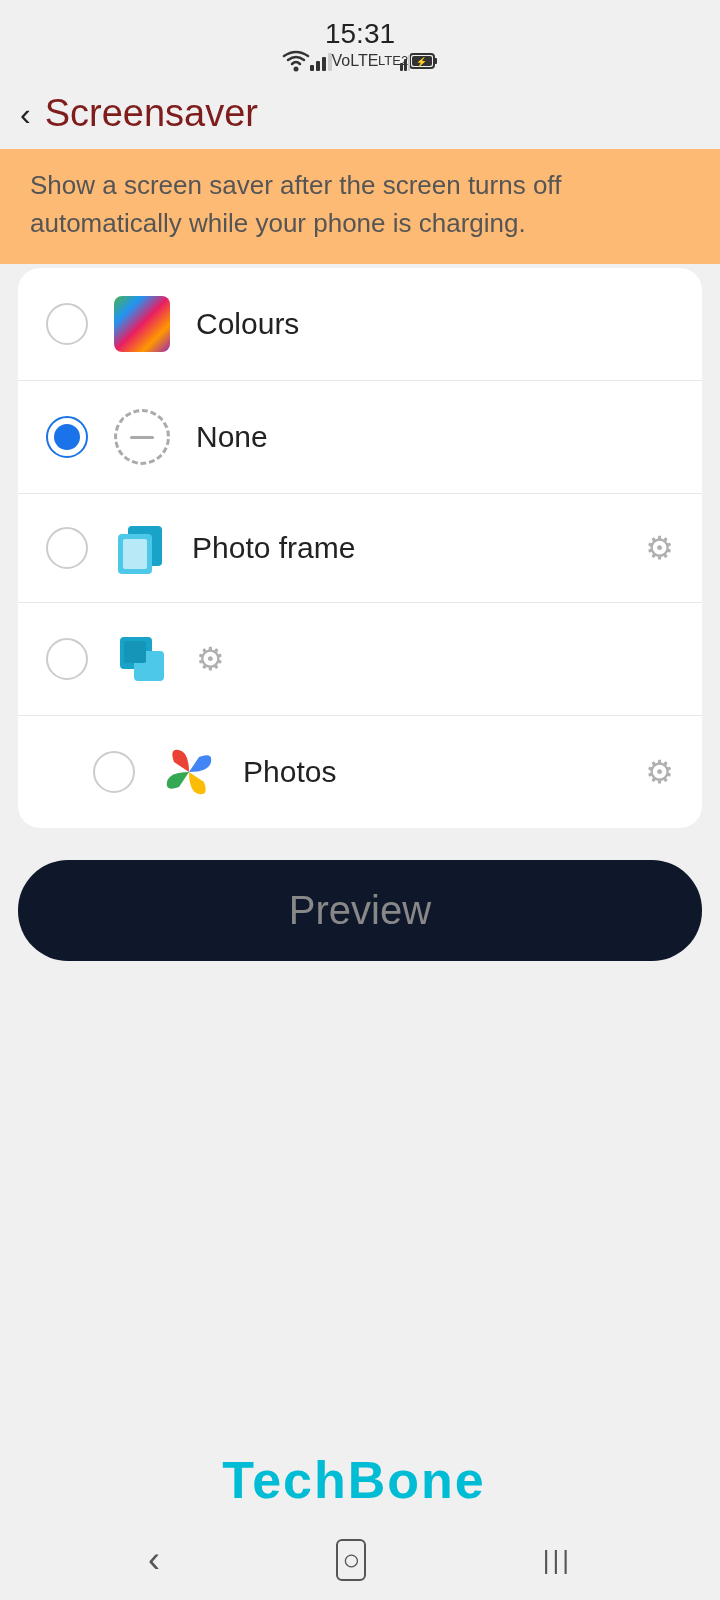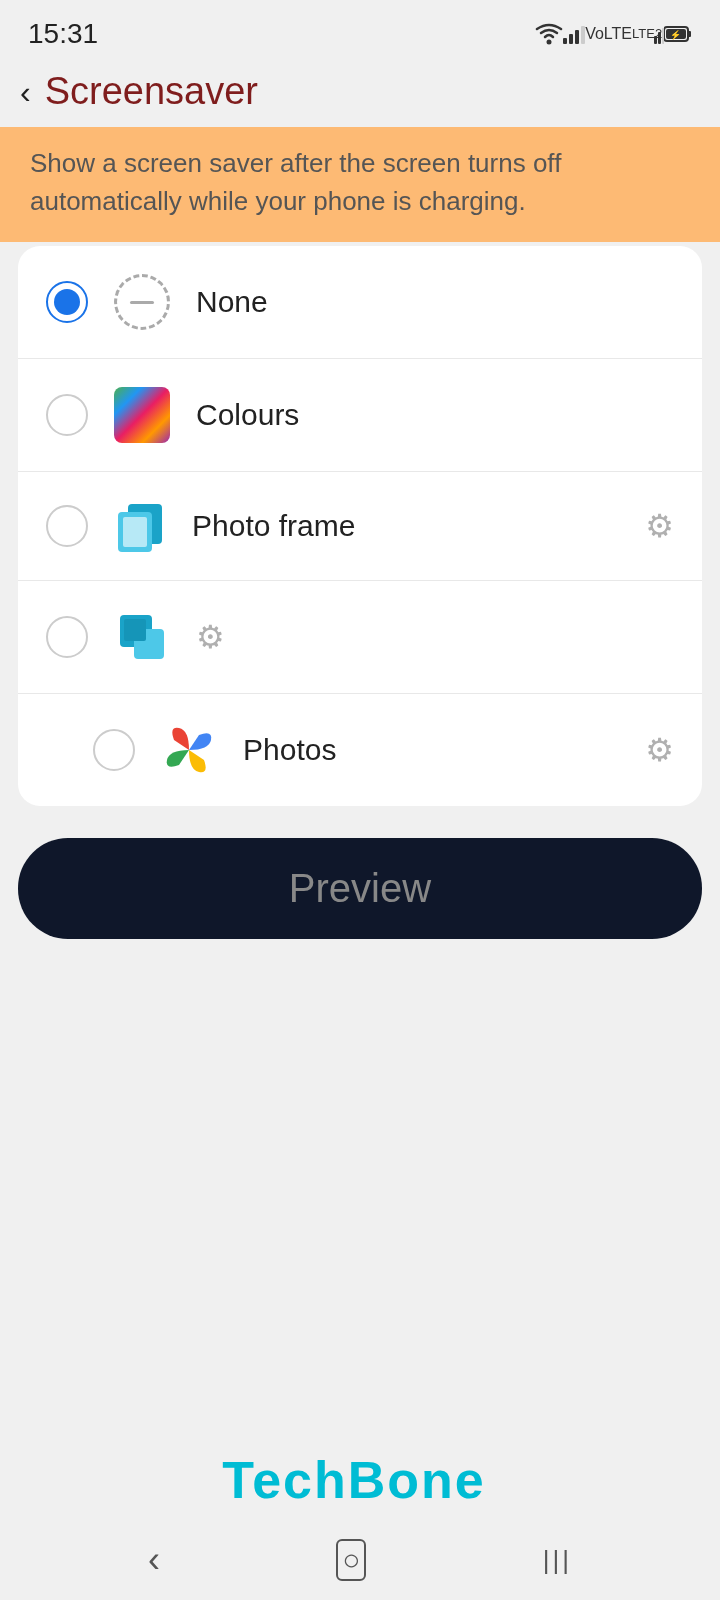--- a/index.html
+++ b/index.html
@@ -13,20 +13,21 @@
       position: relative;
     }
 
     
     .status-bar {
       display: flex;
       justify-content: space-between;
       align-items: center;
       padding: 18px 28px 10px 28px;
       background-color: #f0f0f0;
+      flex-direction: column;
     }
     .status-time {
       font-size: 28px;
       font-weight: 500;
       color: #222;
     }
     .status-icons {
       display: flex;
       align-items: center;
       gap: 0;
@@ -274,39 +275,39 @@
 <div class="header">
   <span class="back-btn">‹</span>
   <span class="header-title">Screensaver</span>
 </div>
 
 <p class="description">Show a screen saver after the screen turns off automatically while your phone is charging.</p>
 
 <div class="options-card">
 
   <div class="option-row">
+    <div class="radio-btn"></div>
+    <div class="option-icon">
+      <div class="colours-icon"></div>
+    </div>
+    <span class="option-label">Colours</span>
+  </div>
+
+  <div class="option-row">
     <div class="radio-btn selected"></div>
     <div class="option-icon">
       <div class="none-icon">
         <div class="none-icon-line"></div>
       </div>
     </div>
     <span class="option-label">None</span>
   </div>
 
   <div class="option-row">
     <div class="radio-btn"></div>
-    <div class="option-icon">
-      <div class="colours-icon"></div>
-    </div>
-    <span class="option-label">Colours</span>
-  </div>
-
-  <div class="option-row">
-    <div class="radio-btn"></div>
     <div class="option-icon photo-frame-icon">
       <svg viewBox="0 0 60 60" xmlns="http://www.w3.org/2000/svg">
 
         <rect x="18" y="8" width="34" height="40" rx="4" fill="#1aa3c8"></rect>
 
         <rect x="8" y="16" width="34" height="40" rx="4" fill="#4dc8e8"></rect>
 
         <rect x="13" y="21" width="24" height="30" rx="2" fill="white" opacity="0.6"></rect>
       </svg>
     </div>

